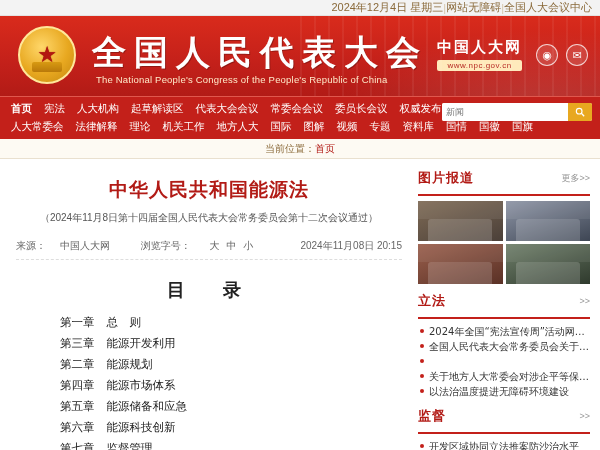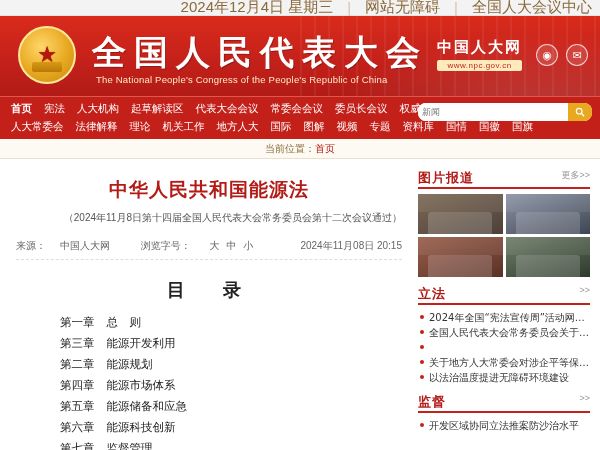--- a/index.html
+++ b/index.html
@@ -12,23 +12,23 @@
     color:#333;
   }
   
   .topbar {
     height:16px;
     background:#f3f3f3;
     border-bottom:1px solid #e3e3e3;
     display:flex;
     justify-content:flex-end;
     align-items:center;
-    gap:14px;
+    gap:0;
     padding:0 8px;
-    font-size:15px;
+    font-size:11px;
     color:#8a6a3a;
   }
   .topbar span { white-space:nowrap; }
   .topbar .sep { color:#d6c6ac; }
   
   .masthead {
     position:relative;
     height:80px;
     background:
       linear-gradient(180deg,#d92b1c 0%, #c3201a 60%, #b21b16 100%);
@@ -109,22 +109,22 @@
   .nav .item {
     font-size:10.5px;
     padding:2px 5px;
     white-space:nowrap;
     font-family:"DejaVu Sans", sans-serif;
   }
   .nav .item.home { font-weight:bold; }
   .search-wrap {
     position:absolute; right:8px; top:6px;
     display:flex; align-items:center;
-    background:#fef9c3; border-radius:8px;
-    height:18px; width:174px;
+    background:#fef9c3; border-radius:2px;
+    height:18px; width:150px;
     overflow:hidden;
   }
   .search-wrap input {
     border:0; outline:0; height:100%; flex:1;
     font-size:9px; padding:0 4px; color:#555;
     font-family:"Liberation Sans", sans-serif;
   }
   .search-btn {
     width:24px; height:100%;
     background:#e8a820;
@@ -151,21 +151,21 @@
   .article h1 {
     margin:4px 0 0 0;
     text-align:center;
     font-size:19px;
     color:#b21b16;
     font-weight:bold;
     letter-spacing:1px;
     font-family:"DejaVu Sans", sans-serif;
   }
   .article .subtitle {
-    text-align:right;
+    text-align:center;
     font-size:10px;
     color:#555;
     margin-top:8px;
   }
   .meta {
     display:flex;
     justify-content:space-between;
     align-items:center;
     font-size:10px;
     color:#666;
@@ -192,23 +192,23 @@
     font-family:"DejaVu Sans", sans-serif;
   }
   .toc-list li .num { margin-right:12px; }
   
   .side {
     width:182px;
     padding:10px 10px 0 0;
   }
   .panel { margin-bottom:8px; }
   .panel-head {
-    display:flex; align-items:flex-start; justify-content:space-between;
+    display:flex; align-items:center; justify-content:space-between;
     border-bottom:2px solid #c3201a;
-    padding-bottom:0;
+    padding-bottom:7px;
     margin-bottom:5px;
   }
   .panel-head .t {
     font-size:13px; font-weight:bold; color:#b21b16;
     letter-spacing:1px;
     font-family:"DejaVu Sans", sans-serif;
   }
   .panel-head .more { font-size:9px; color:#999; }
   .thumbs {
     display:grid;

